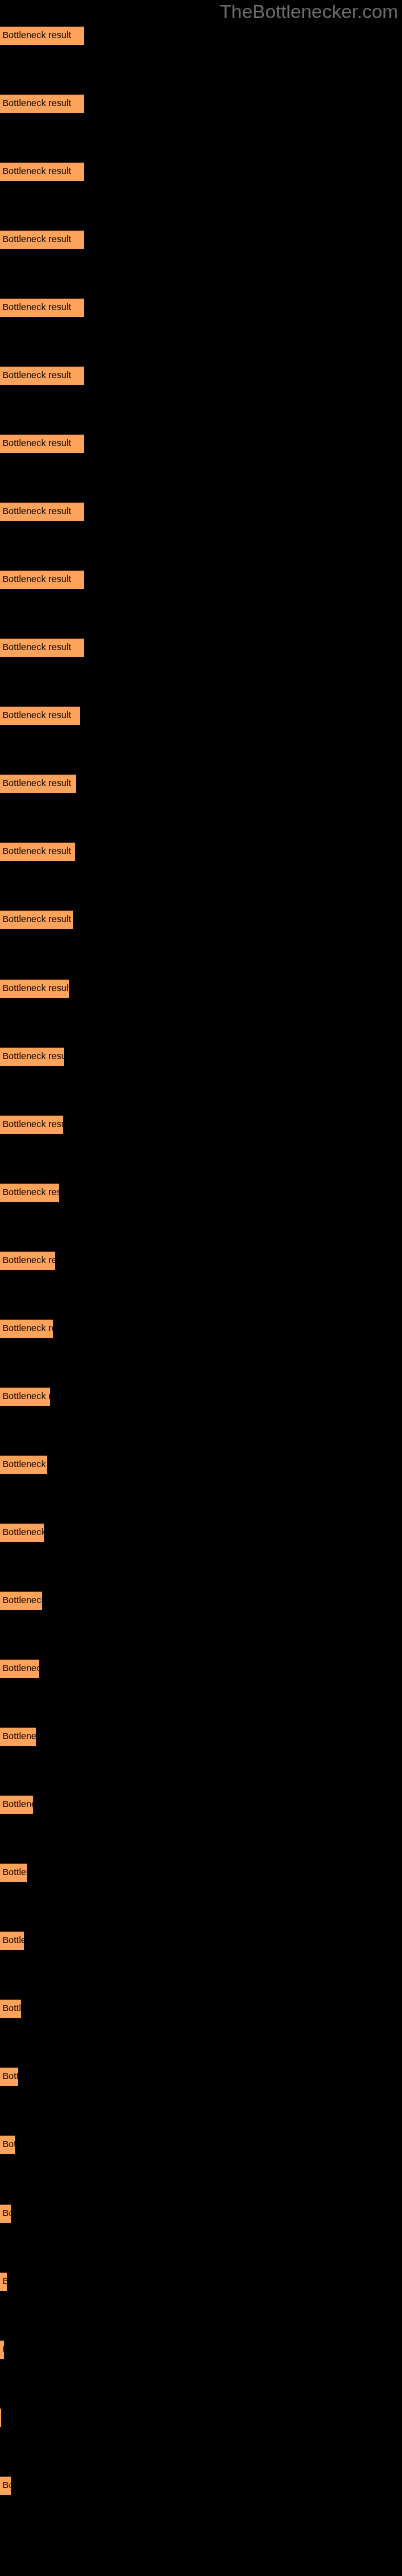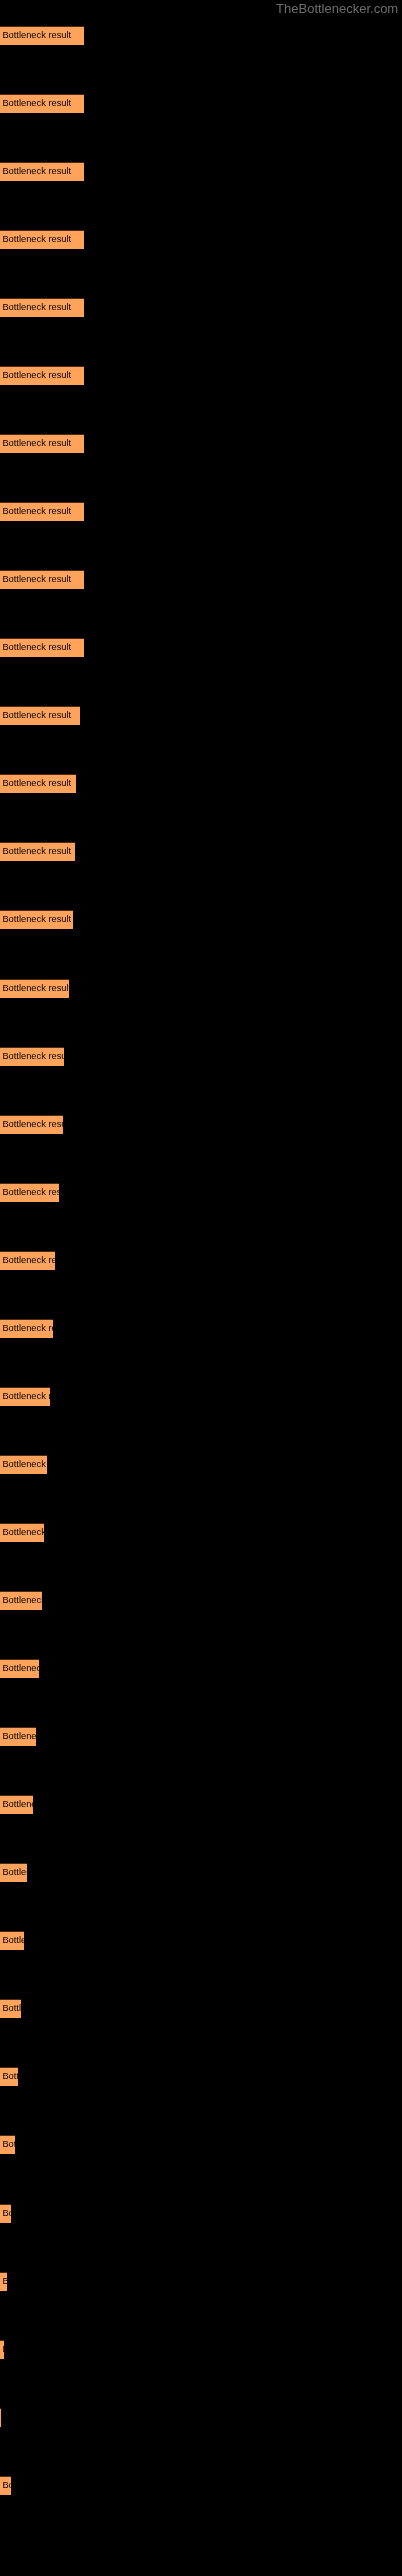--- a/index.html
+++ b/index.html
@@ -4,21 +4,21 @@
 <style>
   html,body{margin:0;padding:0;background:#000;}
   body{
     width:403px;height:2576px;
     font-family:"Liberation Sans", sans-serif;
     overflow:hidden;position:relative;
   }
   #chart{position:absolute;left:0;top:0;width:403px;height:2576px;}
   .watermark{
     position:absolute;right:4.8px;top:0.8px;
-    font-size:13px;color:#6e6e6e;letter-spacing:0px;
+    font-size:19px;color:#6e6e6e;letter-spacing:0px;
     white-space:nowrap;
   }
   .bar{
     position:absolute;left:0;
     height:18.5px;
     background:#ffa35c;
     border-top:1.2px solid #4a2a12;
     box-sizing:border-box;
     overflow:hidden;
     white-space:nowrap;

